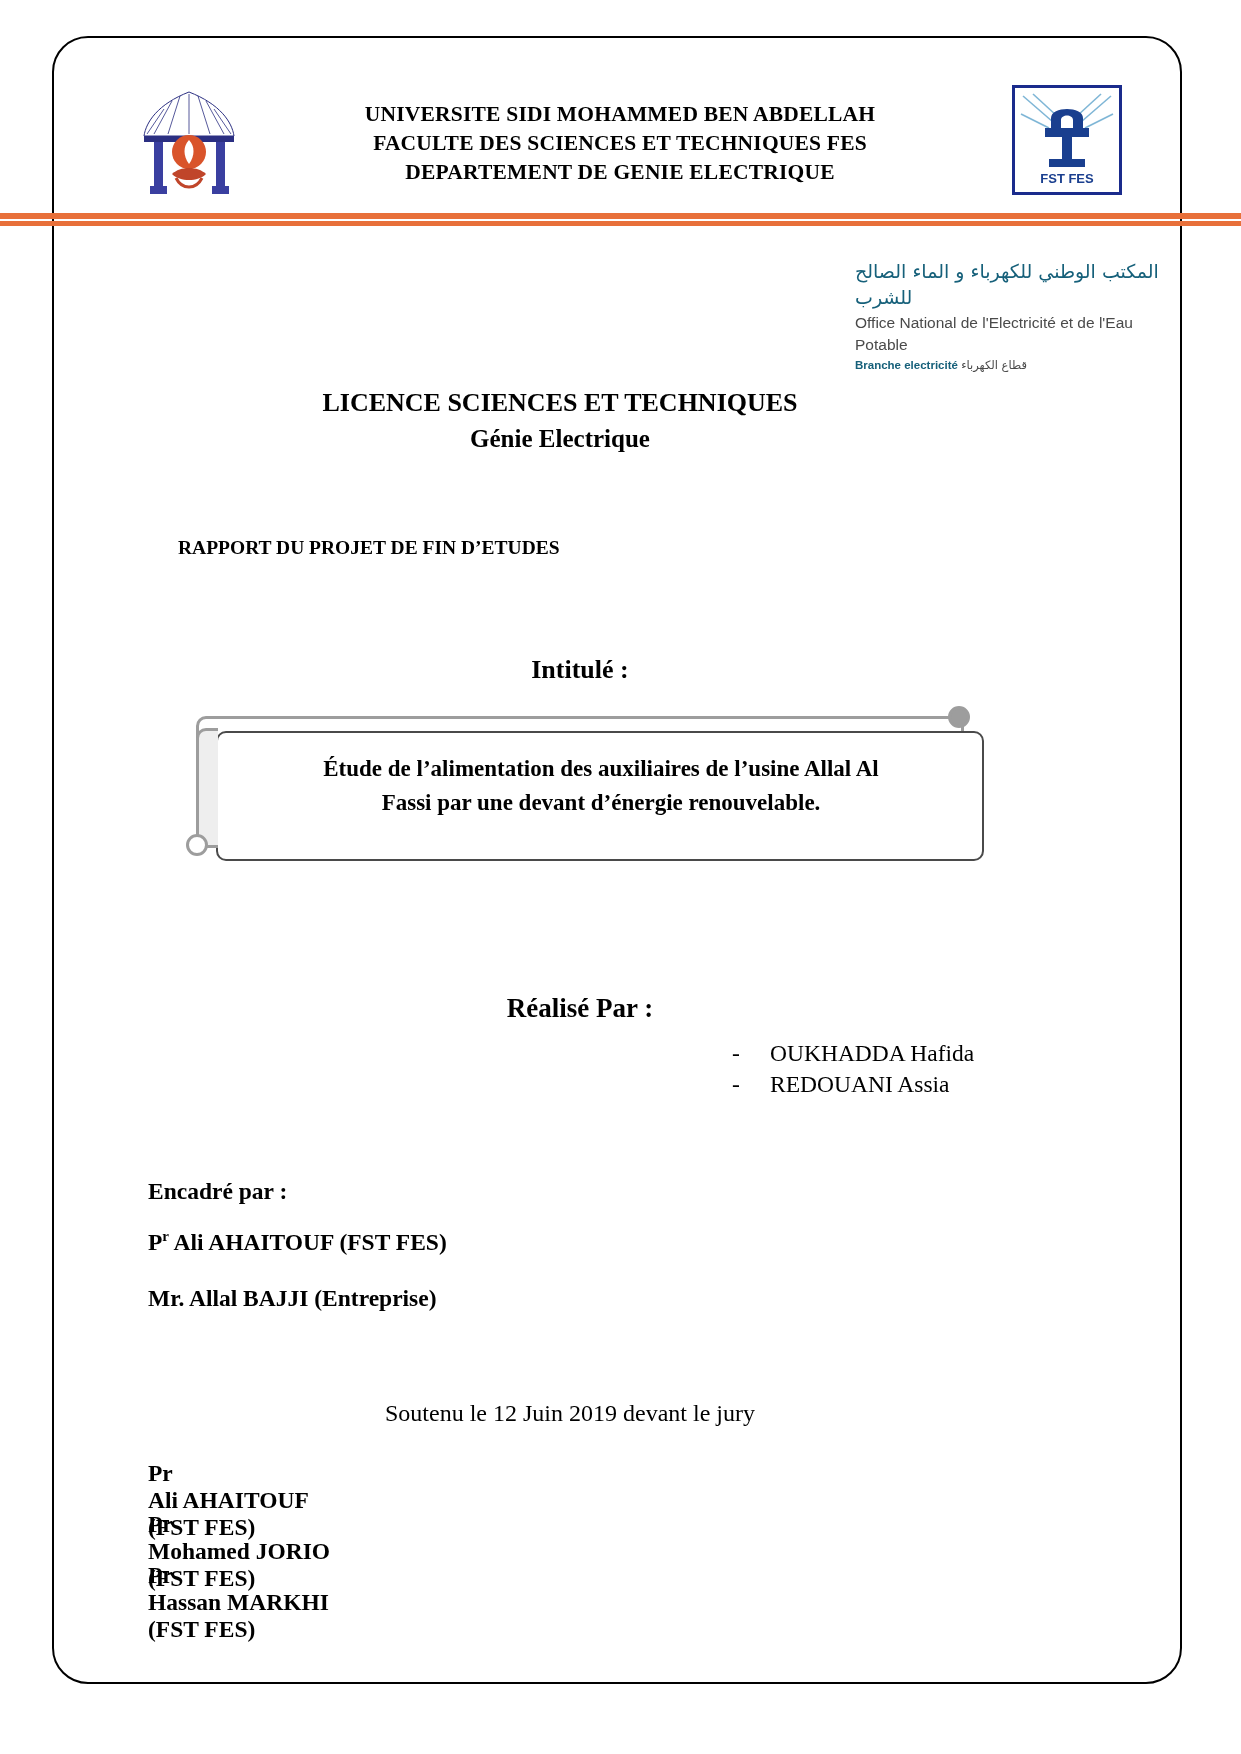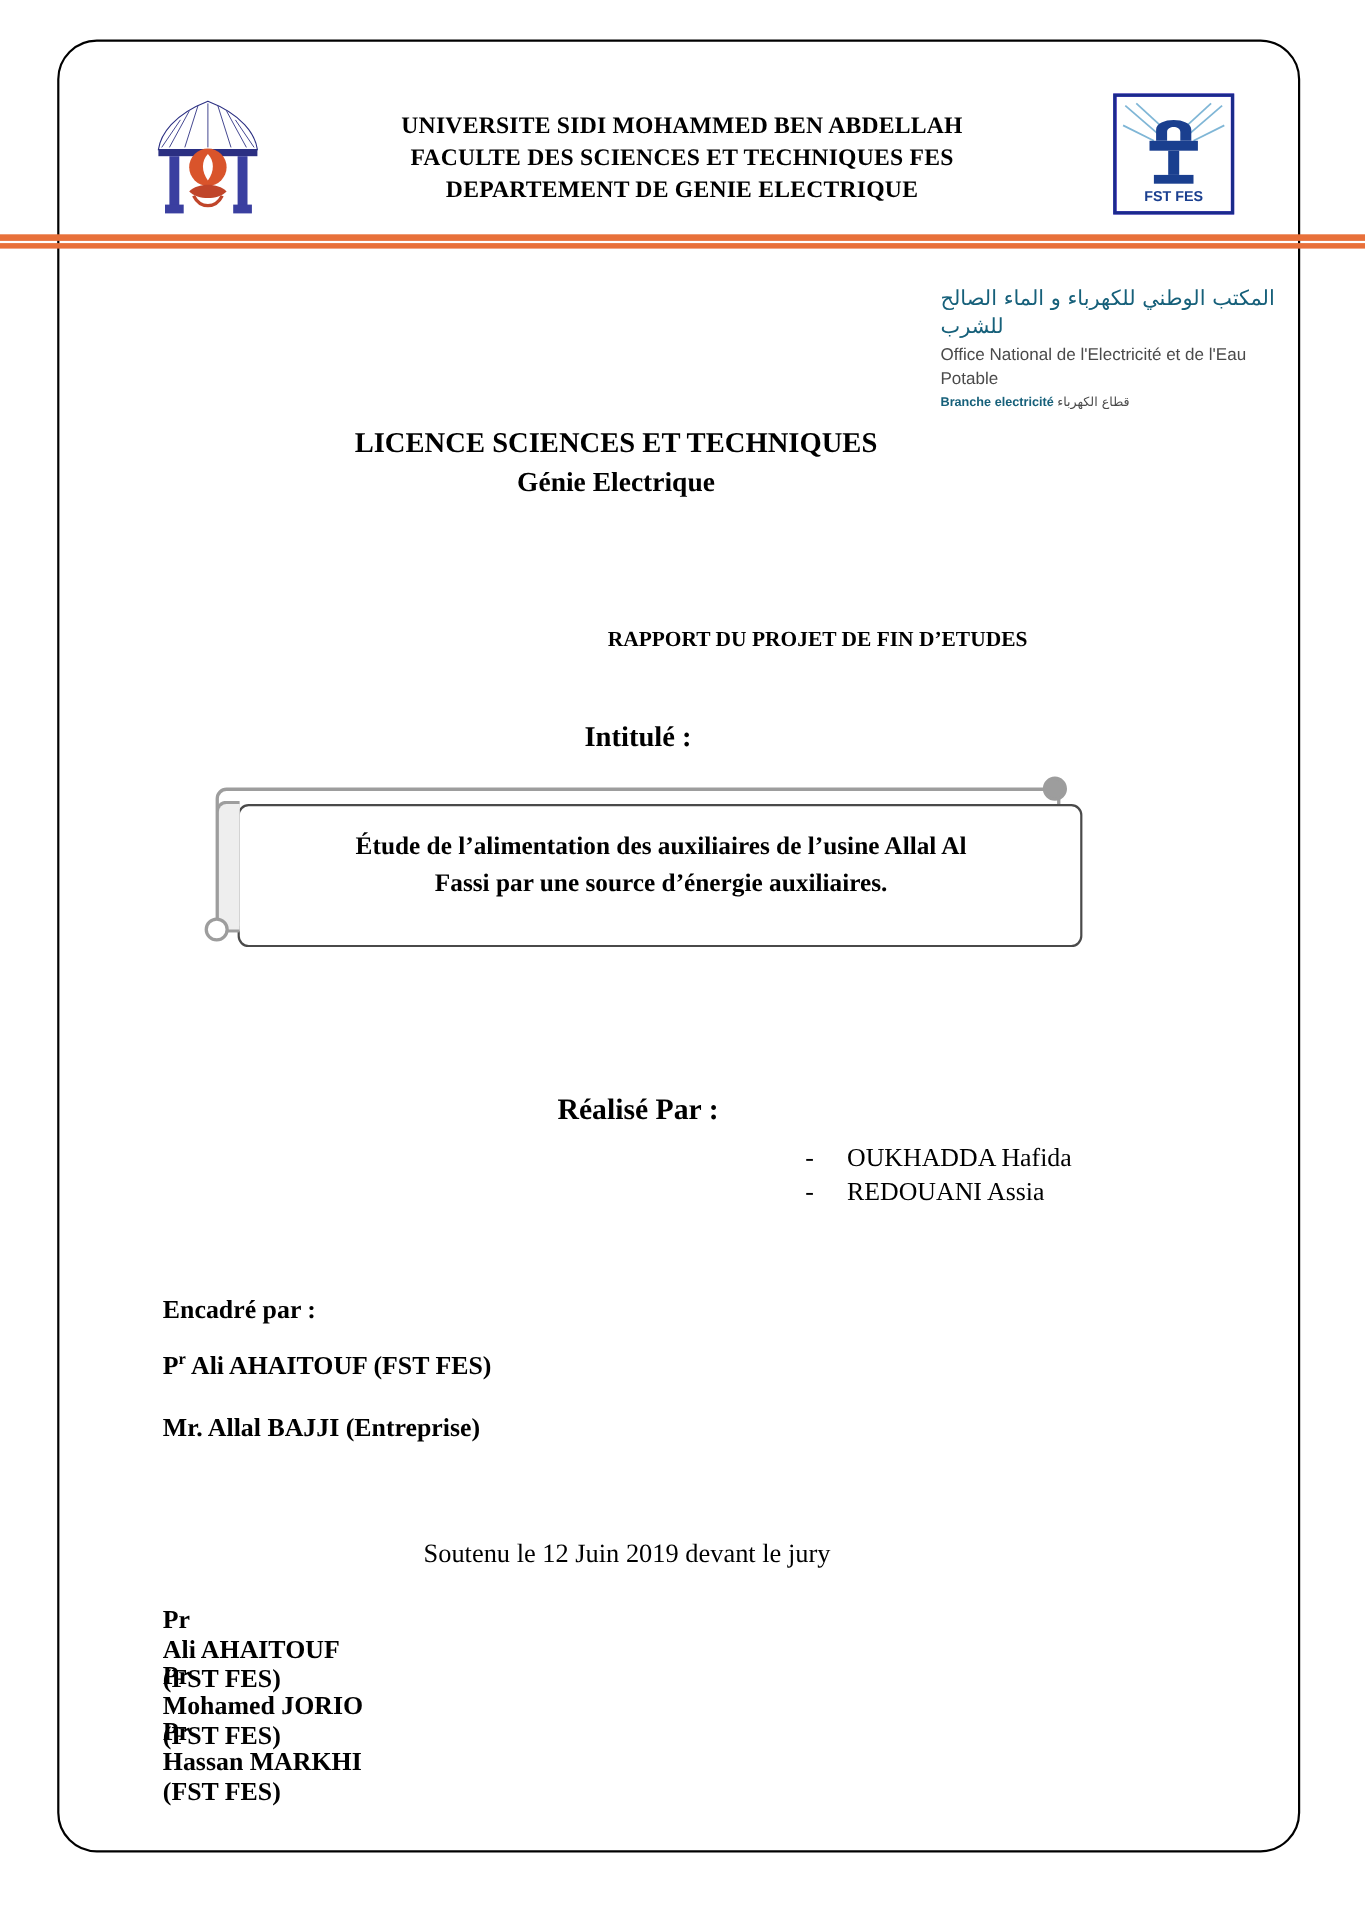--- a/index.html
+++ b/index.html
@@ -57,21 +57,21 @@
     letter-spacing: 0.2px;
   }
 
   .fst-logo {
     position: absolute;
     left: 1012px;
     top: 25px;
     width: 110px;
     height: 110px;
     border: 3px solid #1a2b8c;
-    background: #8b5cf6;
+    background: #7dd3fc;
     box-sizing: border-box;
     overflow: hidden;
   }
 
   
   .rule-band {
     position: absolute;
     left: 0;
     top: 213px;
     width: 1241px;
@@ -135,27 +135,26 @@
     font-weight: bold;
     font-size: 26px;
     line-height: 36px;
   }
   .lic-sub {
     font-size: 25px;
   }
 
   .rapport-title {
     position: absolute;
-    left: 154px;
+    left: 178px;
     top: 537px;
     width: 780px;
-    text-align: right;
+    text-align: left;
     font-weight: bold;
     font-size: 19.5px;
-    margin-top: 34px;
   }
 
   .intitule {
     position: absolute;
     left: 300px;
     top: 655px;
     width: 560px;
     text-align: center;
     font-weight: bold;
     font-size: 26px;
@@ -386,21 +385,21 @@
 <div class="intitule">Intitulé :</div>
 
 <div class="scroll-wrap">
   <div class="scroll-shadow"></div>
   <div class="scroll-knob knob-tr"></div>
   <div class="scroll-main"></div>
   <div class="scroll-curl-l"></div>
   <div class="scroll-knob knob-bl"></div>
   <div class="subject-text">
     <div>Étude de l’alimentation des auxiliaires de l’usine Allal Al</div>
-    <div>Fassi par une source d’énergie auxiliaires.</div>
+    <div>Fassi par une devant d’énergie renouvelable.</div>
   </div>
 </div>
 
 <div class="realise-title">Réalisé Par :</div>
 <div class="authors">
   <div>
     <span class="bullet">-</span><span>OUKHADDA Hafida</span>
   </div>
   <div>
     <span class="bullet">-</span><span>REDOUANI Assia</span>

